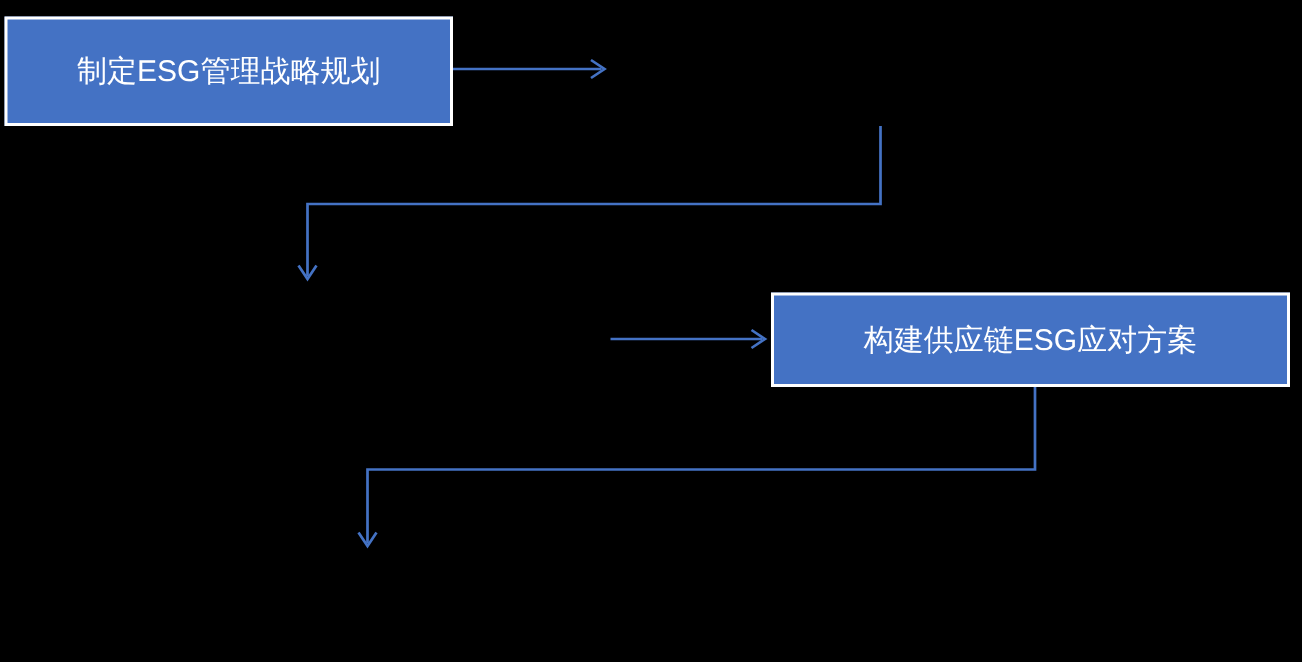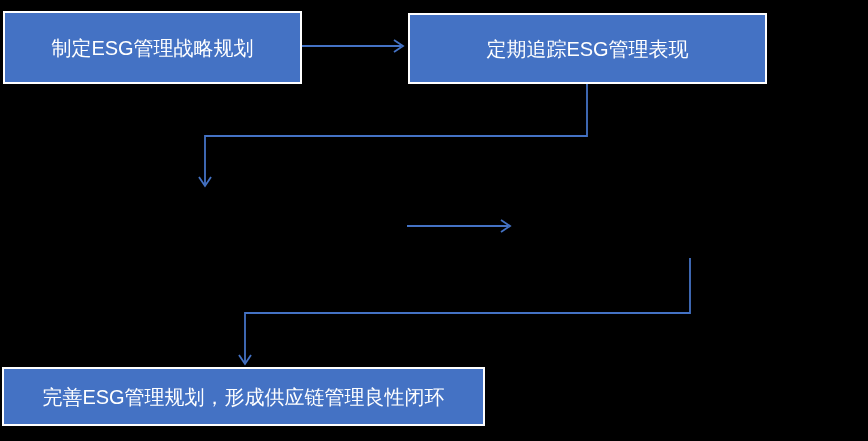--- a/index.html
+++ b/index.html
@@ -75,23 +75,20 @@
     <g>
       <polyline class="connector" points="690,258 690,313 245,313 245,362"></polyline>
       <path class="connector" d="M239,355 L245,364 L251,355"></path>
     </g>
   </svg>
 
   <div class="node n1">
     <span class="node-label">制定ESG管理战略规划</span>
   </div>
 
-  <div class="node n2">
-    <span class="node-label">定期追踪ESG管理表现</span>
+
+
+  <div class="node n4">
+    <span class="node-label">构建供应链ESG应对方案</span>
   </div>
 
-
-
-  <div class="node n5">
-    <span class="node-label">完善ESG管理规划，形成供应链管理良性闭环</span>
-  </div>
 
 </div>
 
 </body></html>

